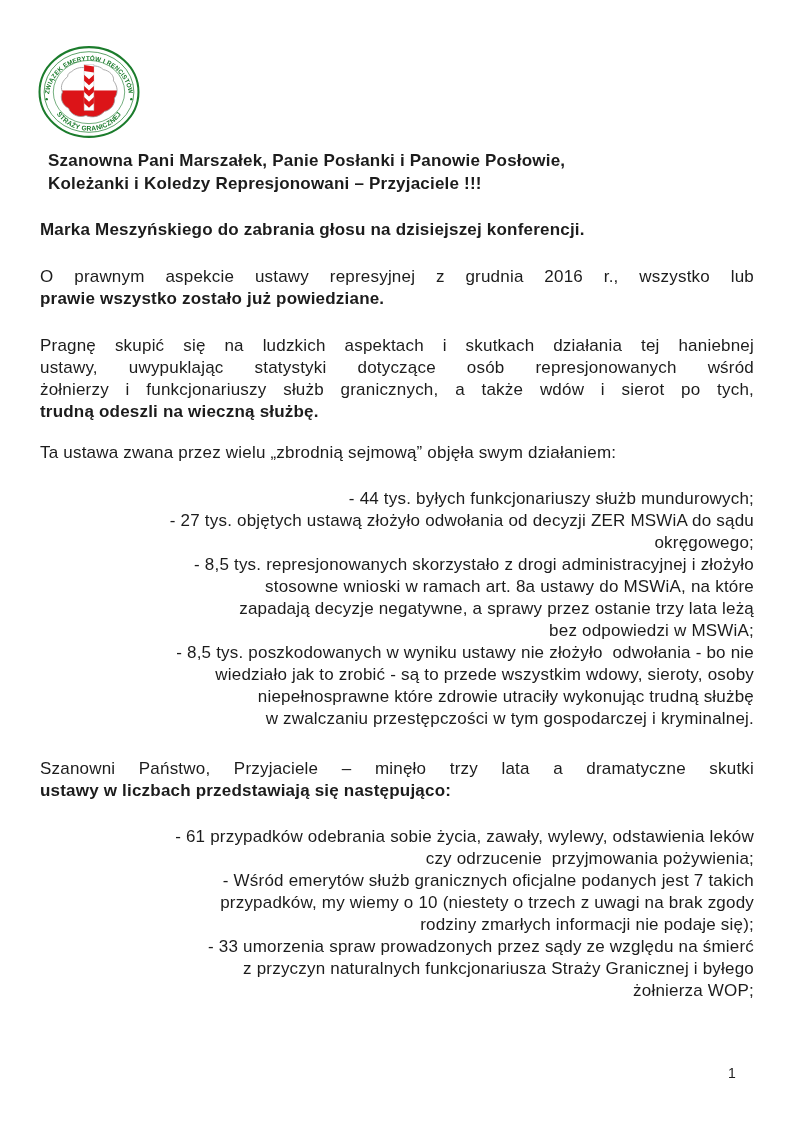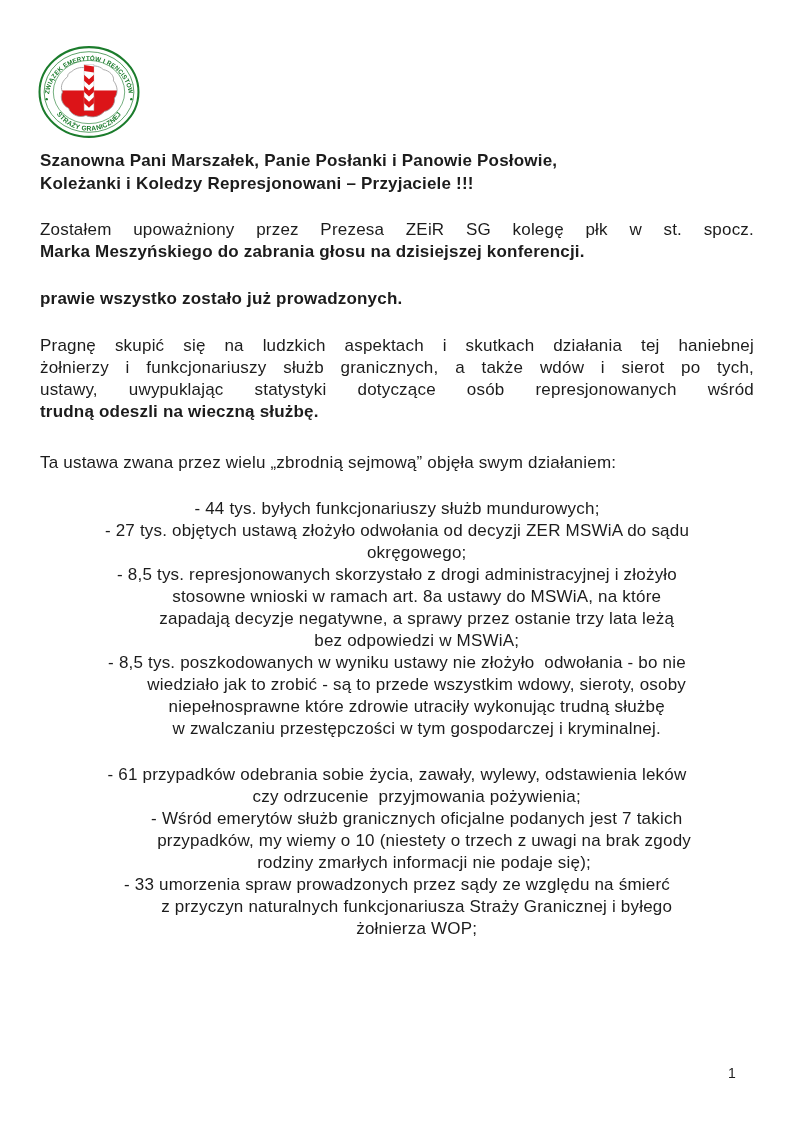--- a/index.html
+++ b/index.html
@@ -5,30 +5,30 @@
   html,body{margin:0;padding:0;background:#fff;}
   .page{
     width:794px;height:1123px;background:#ffffff;position:relative;
     padding:45px 40px 0 40px;box-sizing:border-box;
     font-family:"Liberation Sans",sans-serif;
     font-size:17px;line-height:22px;color:#1c1c1c;letter-spacing:0.2px;
     overflow:hidden;
   }
   .logo-wrap{width:102px;height:94px;margin-left:-2px;}
   .heading{
-    font-size:17px;line-height:23px;font-weight:bold;margin:10px 0 0 0;
+    font-size:17px;line-height:23px;font-weight:bold;margin:10px 0 0 8px;
     white-space:pre-line;
   }
   .para{margin-top:24px;}
   .para-m25{margin-top:25px;}
-  .para-m19{margin-top:29px;}
+  .para-m19{margin-top:19px;}
   .para-m28{margin-top:28px;}
   .jline{text-align:justify;text-align-last:justify;text-justify:inter-word;}
   .jline.jlast{text-align-last:left;font-weight:bold;}
-  .list-block{margin-top:24px;white-space:pre-wrap;text-align:center;}
+  .list-block{margin-top:24px;white-space:pre-wrap;text-align:right;}
   .page-number{position:absolute;top:1064px;right:58px;font-size:14px;line-height:18px;}
   svg text{font-family:"Liberation Sans",sans-serif;font-weight:bold;}
 </style>
 </head>
 <body>
 
 <div class="page">
 
   <div class="logo-wrap">
     <svg viewBox="0 0 100 92" width="102" height="94" aria-hidden="true">
@@ -67,49 +67,53 @@
 
       <circle cx="8.5" cy="53" r="1.2" fill="#1b7c2c"></circle>
       <circle cx="91.5" cy="53" r="1.2" fill="#1b7c2c"></circle>
     </svg>
   </div>
 
   <h1 class="heading">Szanowna Pani Marszałek, Panie Posłanki i Panowie Posłowie,
 Koleżanki i Koledzy Represjonowani – Przyjaciele !!!</h1>
 
   <div class="para">
-      <div class="jline">Zostałem upoważniony przez Prezesa ZEiR SG kolegę płk w st. spocz.</div>
       <div class="jline jlast">Marka Meszyńskiego do zabrania głosu na dzisiejszej konferencji.</div>
     </div>
 
   <div class="para para-m25">
-      <div class="jline jlast">prawie wszystko zostało już prowadzonych.</div>
+      <div class="jline">O prawnym aspekcie ustawy represyjnej z grudnia 2016 r., wszystko lub</div>
+      <div class="jline jlast">prawie wszystko zostało już powiedziane.</div>
     </div>
 
   <div class="para para-m25">
       <div class="jline">Pragnę skupić się na ludzkich aspektach i skutkach działania tej haniebnej</div>
+      <div class="jline">ustawy, uwypuklając statystyki dotyczące osób represjonowanych wśród</div>
       <div class="jline">żołnierzy i funkcjonariuszy służb granicznych, a także wdów i sierot po tych,</div>
-      <div class="jline">ustawy, uwypuklając statystyki dotyczące osób represjonowanych wśród</div>
       <div class="jline jlast">trudną odeszli na wieczną służbę.</div>
     </div>
 
   <div class="para para-m19">Ta ustawa zwana przez wielu „zbrodnią sejmową” objęła swym działaniem:</div>
 
   <div class="list-block">- 44 tys. byłych funkcjonariuszy służb mundurowych;
 - 27 tys. objętych ustawą złożyło odwołania od decyzji ZER MSWiA do sądu
         okręgowego;
 - 8,5 tys. represjonowanych skorzystało z drogi administracyjnej i złożyło
         stosowne wnioski w ramach art. 8a ustawy do MSWiA, na które
         zapadają decyzje negatywne, a sprawy przez ostanie trzy lata leżą
         bez odpowiedzi w MSWiA;
 - 8,5 tys. poszkodowanych w wyniku ustawy nie złożyło  odwołania - bo nie
         wiedziało jak to zrobić - są to przede wszystkim wdowy, sieroty, osoby
         niepełnosprawne które zdrowie utraciły wykonując trudną służbę
         w zwalczaniu przestępczości w tym gospodarczej i kryminalnej.</div>
 
+  <div class="para para-m28">
+      <div class="jline">Szanowni Państwo, Przyjaciele – minęło trzy lata a dramatyczne skutki</div>
+      <div class="jline jlast">ustawy w liczbach przedstawiają się następująco:</div>
+    </div>
 
   <div class="list-block">- 61 przypadków odebrania sobie życia, zawały, wylewy, odstawienia leków
         czy odrzucenie  przyjmowania pożywienia;
         - Wśród emerytów służb granicznych oficjalne podanych jest 7 takich
            przypadków, my wiemy o 10 (niestety o trzech z uwagi na brak zgody
            rodziny zmarłych informacji nie podaje się);
 - 33 umorzenia spraw prowadzonych przez sądy ze względu na śmierć
         z przyczyn naturalnych funkcjonariusza Straży Granicznej i byłego
         żołnierza WOP;</div>
 

